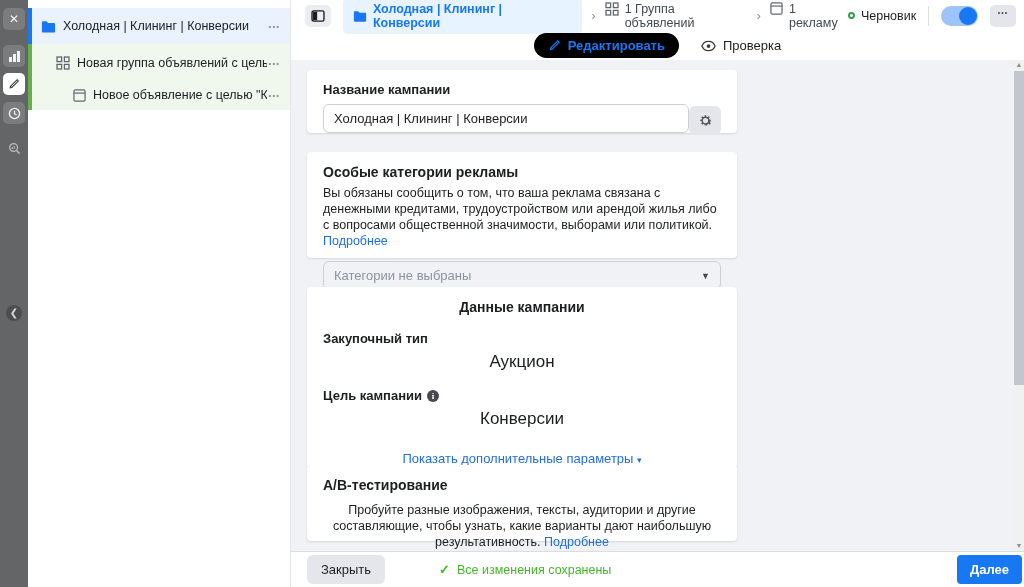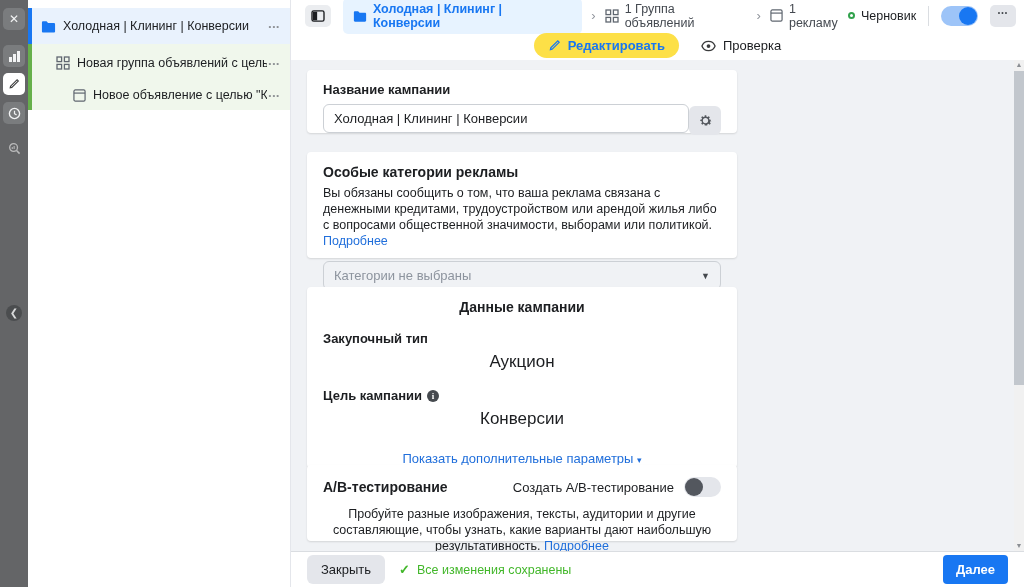--- a/index.html
+++ b/index.html
@@ -32,31 +32,31 @@
   
   .main { position:absolute; left:291px; top:0; width:733px; height:587px; background:#fff; }
 
   
   .header { position:absolute; top:0; left:0; right:0; height:60px; background:#fff; z-index:2; }
   .hrow1 { position:absolute; top:0; left:0; right:0; height:31px; display:flex; align-items:center; padding:0 8px 0 14px; }
   .panel-btn { width:26px; height:22px; border-radius:5px; background:#ebedf0; display:flex; align-items:center; justify-content:center; cursor:pointer; }
   .crumb-pill { display:flex; align-items:center; gap:6px; background:#e7f3ff; color:#1877f2; font-weight:bold;
                 font-size:12.5px; border-radius:5px; padding:4px 10px; margin-left:12px; cursor:pointer; }
   .crumb-sep { color:#90949c; font-size:13px; margin:0 9px; }
-  .crumb-item { display:flex; align-items:center; gap:6px; color:#444950; font-size:12.5px; cursor:pointer; }
+  .crumb-item { display:flex; align-items:flex-start; gap:6px; color:#444950; font-size:12.5px; cursor:pointer; }
   .hspacer { flex:1; }
   .status { display:flex; align-items:center; gap:6px; font-size:12.5px; color:#1c1e21; }
   .status-dot { width:7px; height:7px; border-radius:50%; border:2px solid #31a24c; background:#fff; }
   .vdiv { width:1px; height:20px; background:#dadde1; margin:0 12px; }
   .switch { width:37px; height:20px; border-radius:10px; background:#9dc4f8; position:relative; cursor:pointer; }
   .switch .knob { position:absolute; top:1px; right:1px; width:18px; height:18px; border-radius:50%; background:#1877f2; }
   .more-btn { width:26px; height:22px; border-radius:5px; background:#e4e6eb; color:#44484d; display:flex;
               align-items:center; justify-content:center; font-size:12px; letter-spacing:1px; margin-left:12px; cursor:pointer; padding-bottom:6px; }
   .hrow2 { position:absolute; top:31px; left:0; right:0; height:29px; display:flex; align-items:center; justify-content:center; gap:22px; }
-  .edit-pill { display:flex; align-items:center; gap:7px; background:#fde047; color:#1877f2; font-weight:bold;
+  .edit-pill { display:flex; align-items:center; gap:7px; background:#000000; color:#1877f2; font-weight:bold;
                font-size:13px; border-radius:16px; padding:5px 14px; cursor:pointer; }
   .review-item { display:flex; align-items:center; gap:7px; font-size:13px; color:#1c1e21; cursor:pointer; }
 
   
   .content { position:absolute; top:60px; left:0; right:0; height:491px; background:#f0f2f5; overflow:hidden; }
   .card { position:absolute; left:16px; width:430px; background:#fff; border-radius:4px;
           box-shadow:0 1px 2px rgba(0,0,0,.12); padding:12px 16px; }
   .card-title { font-size:14px; font-weight:bold; color:#1c1e21; }
   .field-label { font-size:13px; font-weight:bold; color:#1c1e21; }
   .text-input { width:366px; height:29px; border:1px solid #ccd0d5; border-radius:6px; padding:0 10px;
@@ -79,21 +79,21 @@
   .switch-off { width:37px; height:20px; border-radius:10px; background:#e4e6eb; position:relative; cursor:pointer; }
   .switch-off .knob { position:absolute; top:1px; left:1px; width:18px; height:18px; border-radius:50%; background:#53575e; }
 
   
   .scrollbar { position:absolute; top:0; right:0; width:10px; height:491px; background:#f1f1f1; }
   .sb-arrow { position:absolute; left:0; width:10px; height:10px; color:#8b8f94; font-size:7px; text-align:center; line-height:10px; cursor:pointer; }
   .sb-thumb { position:absolute; top:11px; left:0; width:10px; height:314px; background:#c2c7cd; cursor:pointer; }
 
   
   .footer { position:absolute; bottom:0; left:0; right:0; height:36px; background:#fff; border-top:1px solid #dadde1;
-            display:flex; align-items:center; padding:0 16px 0 16px; }
+            display:flex; align-items:center; padding:0 2px 0 16px;gap:40px; }
   .btn-gray { background:#e4e6eb; color:#1c1e21; font-size:13px; border:none; border-radius:6px; padding:7px 14px;
               font-family:"Liberation Sans",sans-serif; cursor:pointer; }
   .saved { display:flex; align-items:center; gap:7px; margin-left:14px; color:#42b72a; font-size:12.5px; }
   .saved .check { font-weight:bold; font-size:13px; }
   .btn-blue { margin-left:auto; background:#1877f2; color:#fff; font-size:13px; font-weight:bold; border:none;
               border-radius:4px; padding:7px 13px; font-family:"Liberation Sans",sans-serif; cursor:pointer; }
 </style>
 </head>
 <body>
 
@@ -281,26 +281,20 @@
         <div class="kv-value">Конверсии</div>
         <a class="link show-more">
           <span>Показать дополнительные параметры</span>
           <span class="caret">▾</span>
         </a>
       </div>
 
       <div class="card" style="top:405px; height:76px;text-align:center;">
         <div class="ab-head">
           <div class="card-title">A/B-тестирование</div>
-          <div class="ab-right">
-            <span>Создать A/B-тестирование</span>
-            <div class="switch-off">
-                <span class="knob"></span>
-              </div>
-          </div>
         </div>
         <div class="desc" style="margin-top:9px;">
           <span>Пробуйте разные изображения, тексты, аудитории и другие составляющие, чтобы узнать, какие варианты дают наибольшую результативность.</span>
           <a class="link">Подробнее</a>
         </div>
       </div>
 
       <div class="scrollbar">
         <div class="sb-arrow" style="top:0;">▲</div>
         <div class="sb-thumb"></div>

